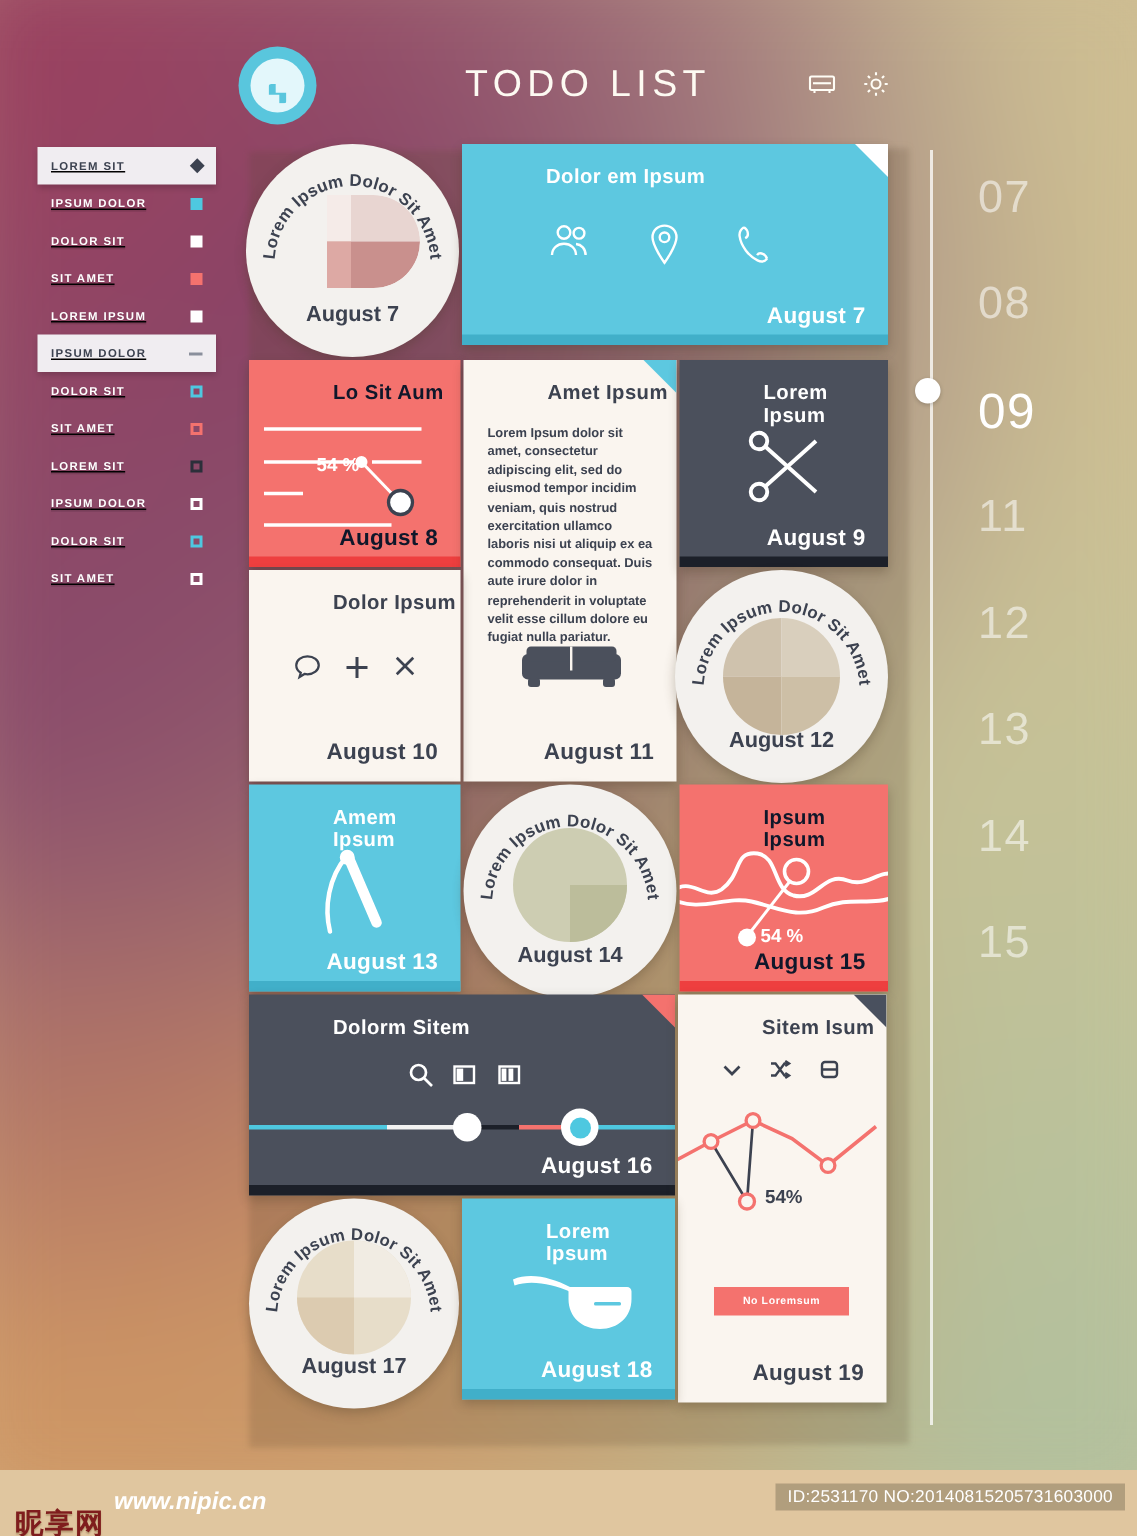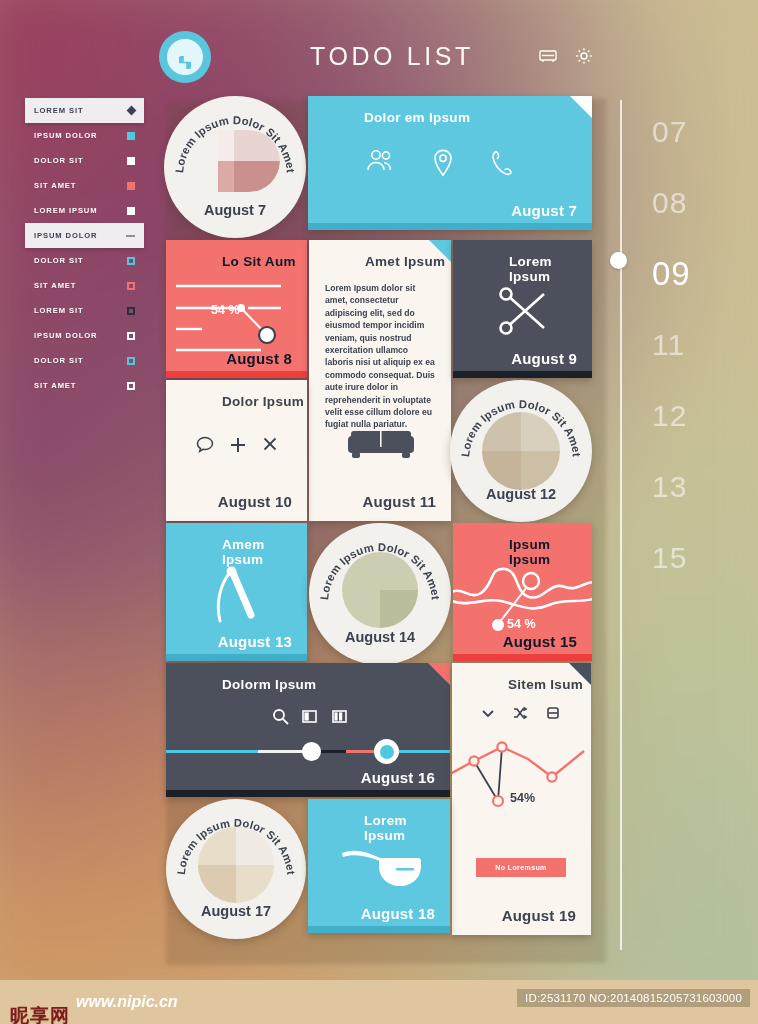--- a/index.html
+++ b/index.html
@@ -49,21 +49,21 @@
   }
   #page-title {
     position: absolute; left: 310px; top: 42px;
     color: #fdfaf2; font-size: 25px; letter-spacing: 3.6px;
     font-weight: 300;
   }
   #header-tools { position: absolute; left: 538px; top: 46px; display: flex; gap: 16px; }
   #header-tools .hicon { width: 20px; height: 20px; color: #fffdf6; }
 
   
-  #sidebar { position: absolute; left: 25px; top: 98px; width: 119px; }
+  #sidebar { position: absolute; left: 25px; top: 98px; width: 119px; text-decoration: underline; }
   .side-item {
     height: 25px; display: flex; align-items: center;
     padding: 0 9px; justify-content: space-between;
   }
   .side-item .lbl {
     font-size: 7.6px; letter-spacing: 0.9px; color: #fff; font-weight: bold;
     text-shadow: 0 1px 1px rgba(0,0,0,.18);
   }
   .side-item.active {
     background: #f0edf1; box-shadow: 0 2px 4px rgba(0,0,0,.18);
@@ -248,20 +248,21 @@
 
 <div id="timeline-line"></div>
 <div id="timeline-dot"></div>
 <div id="timeline">
     <div class="tl-num">07</div>
     <div class="tl-num">08</div>
     <div class="tl-num current">09</div>
     <div class="tl-num">11</div>
     <div class="tl-num">12</div>
     <div class="tl-num">13</div>
+    <div class="tl-num">14</div>
     <div class="tl-num">15</div>
   </div>
 
 <div id="board-shadow"></div>
 <div id="board">
 
   <div class="row" style="height:142px;">
 
     <div class="circle-card" style="margin-left:-2px;">
       <div class="pie" style="left:54px;top:34px;width:62px;height:62px;border-radius:0 31px 31px 0;overflow:hidden;">
@@ -444,21 +445,21 @@
       </svg>
       <div style="position:absolute;left:54px;top:94px;color:#fff;font-size:12.5px;font-weight:bold;">54 %</div>
       <div class="date">August 15</div>
     </div>
   </div>
 
   <div class="row" style="height:134px;margin-top:2px;">
 
     <div class="card dark" style="width:284px;height:134px;">
       <div class="fold red"></div>
-      <div class="title">Dolorm Ipsum</div>
+      <div class="title">Dolorm Sitem</div>
       <div class="icon-row" style="top:45px;left:100px;right:96px;">
         <span>
           <svg width="17" height="17" viewBox="0 0 17 17" fill="none" stroke="#fff" stroke-width="1.8">
             <circle cx="7" cy="7" r="5"></circle>
               <line x1="10.8" y1="10.8" x2="16" y2="16"></line>
           </svg>
         </span>
         <span>
           <svg width="17" height="17" viewBox="0 0 17 17" fill="none" stroke="#fff" stroke-width="1.6">
             <rect x="2" y="3" width="13" height="11"></rect>

